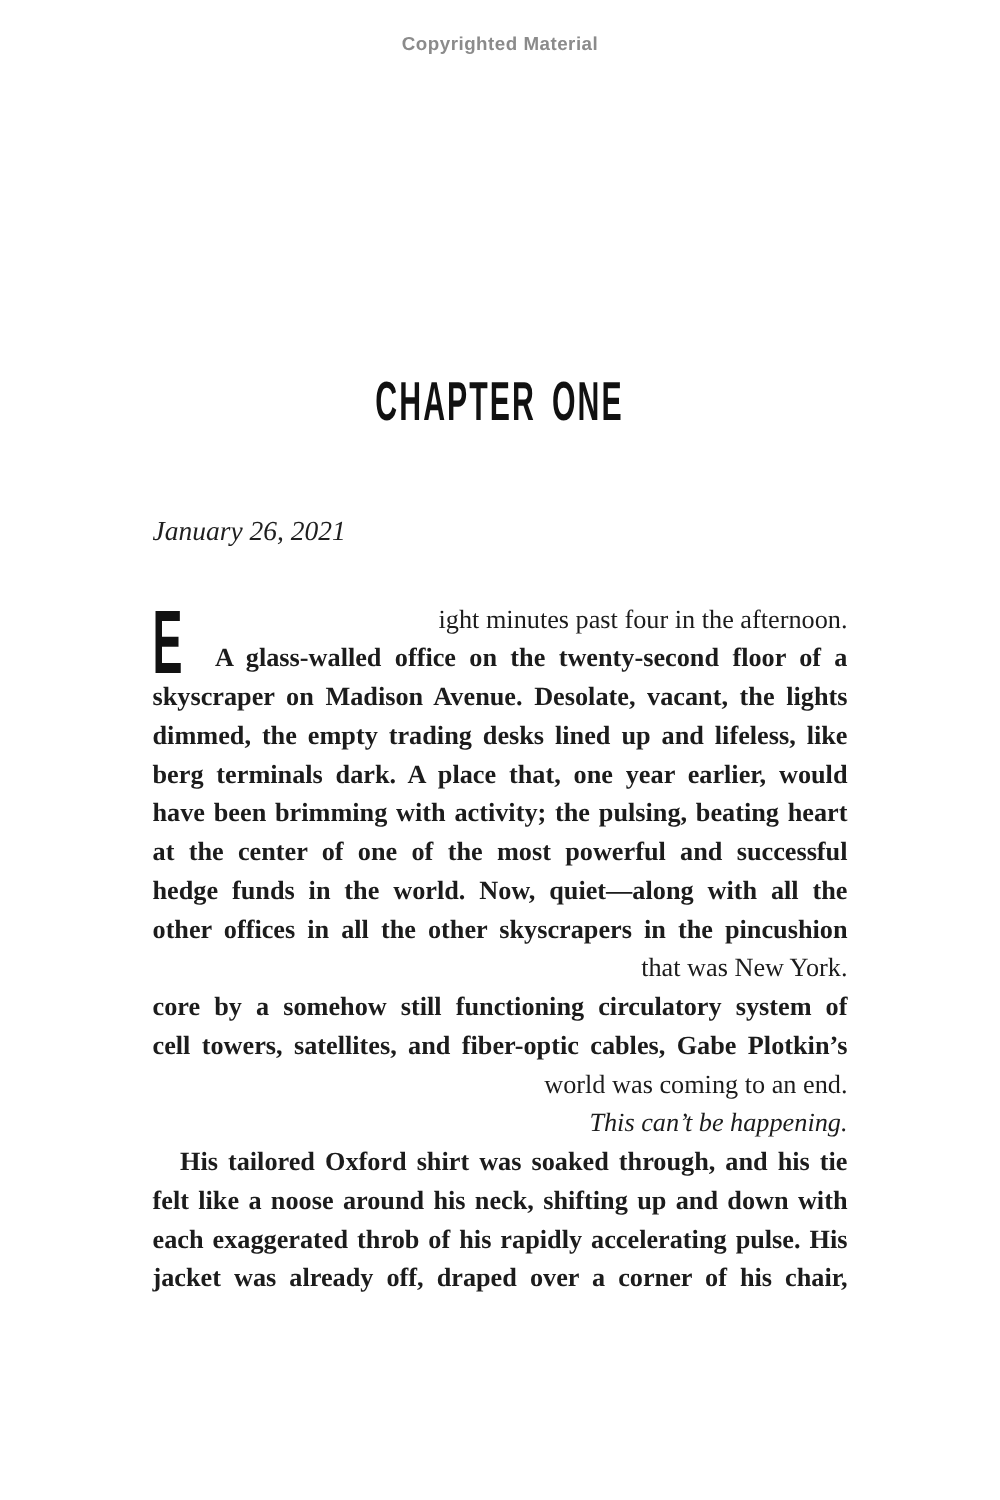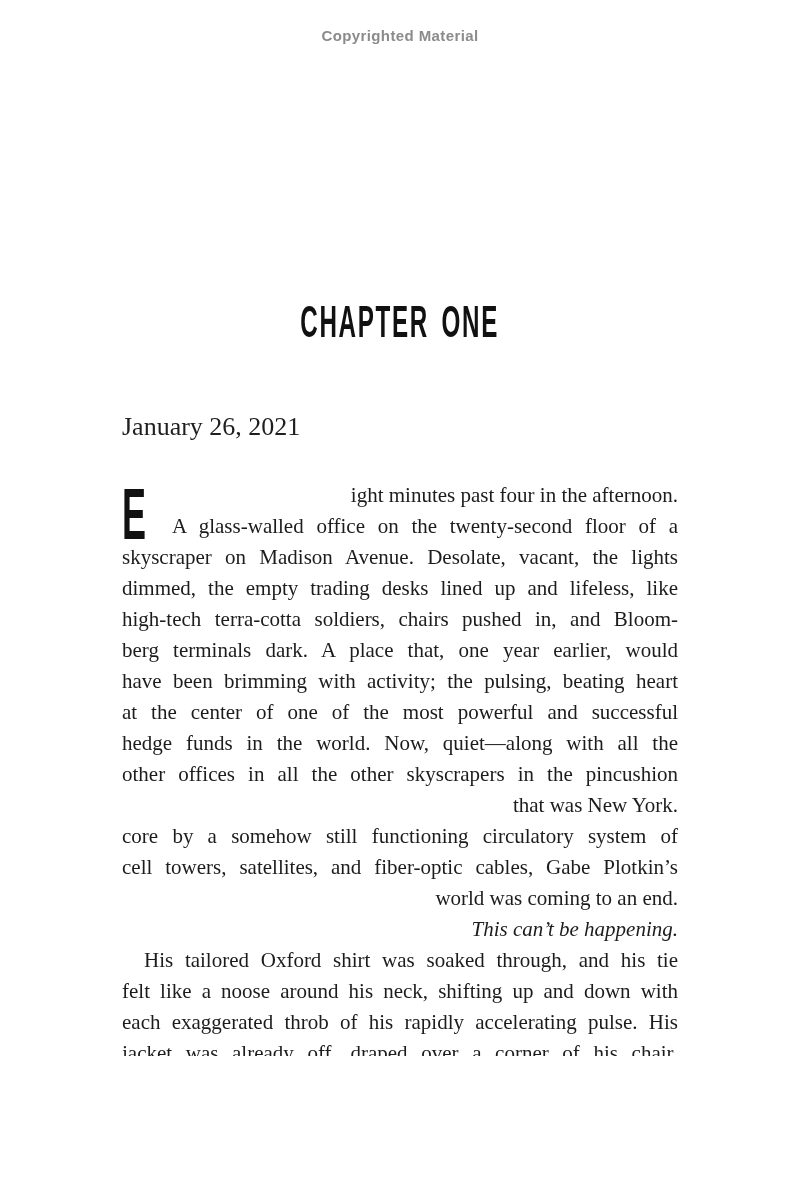--- a/index.html
+++ b/index.html
@@ -41,21 +41,22 @@
     color: #111111;
     transform: scaleX(0.55);
     transform-origin: center top;
     line-height: 1;
   }
   .dateline {
     position: absolute;
     top: 412px;
     left: 122px;
     font-family: "Liberation Serif", serif;
-    font-size: 26px;
+    font-style: italic;
+    font-size: 22px;
     color: #1f1f1f;
   }
   .page-body {
     position: absolute;
     top: 480px;
     left: 122px;
     width: 556px;
   }
   .drop-cap {
     position: absolute;
@@ -71,20 +72,21 @@
   }
   .line {
     font-size: 21px;
     line-height: 31px;
     text-align: right;
     color: #1c1c1c;
   }
   .line.just {
     text-align: justify;
     text-align-last: justify;
+    font-weight: bold;
   }
   .line.italic { font-style: italic; }
   .line.indent { text-indent: 22px; }
   .line.dropcap-side { padding-left: 33px; }
   .line.dropcap-side.indent { text-indent: 17px; }
 </style>
 </head>
 <body>
 
 <div class="page">
@@ -97,21 +99,20 @@
 
   <div class="dateline">January 26, 2021</div>
 
   <div class="page-body">
     <span class="drop-cap">E</span>
 
   <div class="line dropcap-side">ight minutes past four in the afternoon.</div>
       <div class="line just indent dropcap-side">A glass-walled office on the twenty-second floor of a</div>
       <div class="line just">skyscraper on Madison Avenue. Desolate, vacant, the lights</div>
       <div class="line just">dimmed, the empty trading desks lined up and lifeless, like</div>
-      <div class="line just">high-tech terra-cotta soldiers, chairs pushed in, and Bloom-</div>
       <div class="line just">berg terminals dark. A place that, one year earlier, would</div>
       <div class="line just">have been brimming with activity; the pulsing, beating heart</div>
       <div class="line just">at the center of one of the most powerful and successful</div>
       <div class="line just">hedge funds in the world. Now, quiet—along with all the</div>
       <div class="line just">other offices in all the other skyscrapers in the pincushion</div>
       <div class="line">that was New York.</div>
       <div class="line just">core by a somehow still functioning circulatory system of</div>
       <div class="line just">cell towers, satellites, and fiber-optic cables, Gabe Plotkin’s</div>
       <div class="line">world was coming to an end.</div>
       <div class="line italic indent">This can’t be happening.</div>

